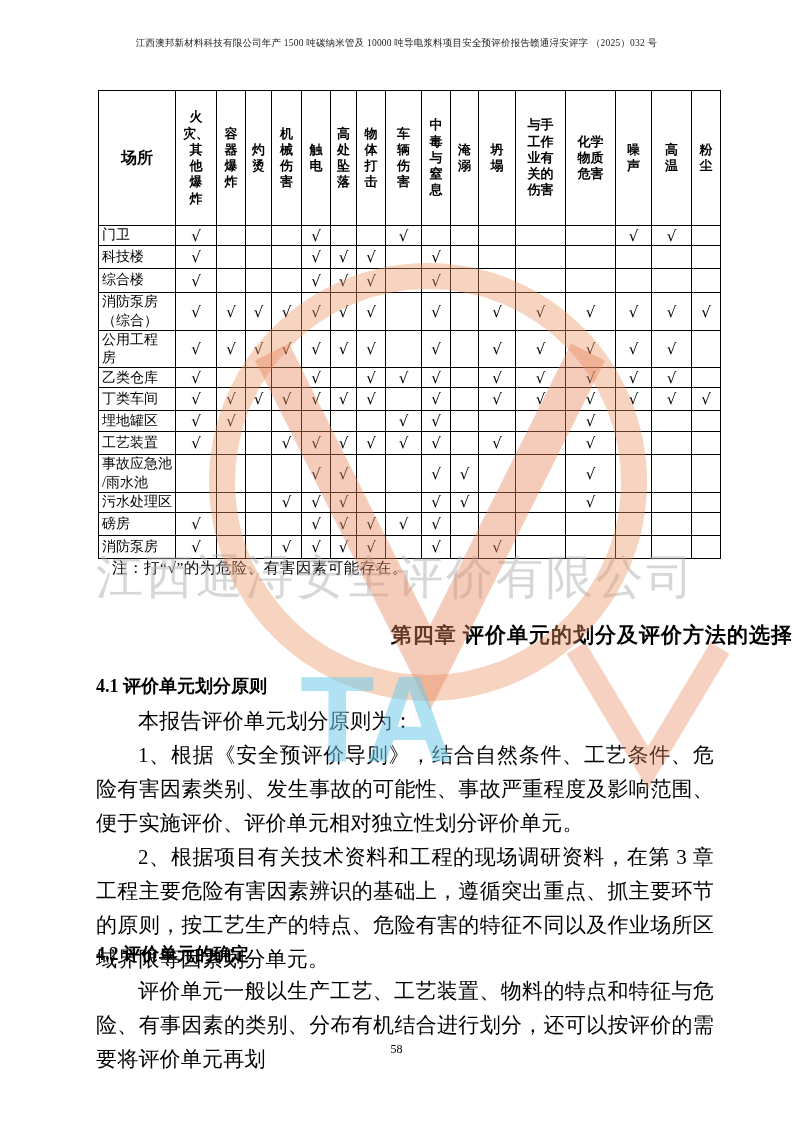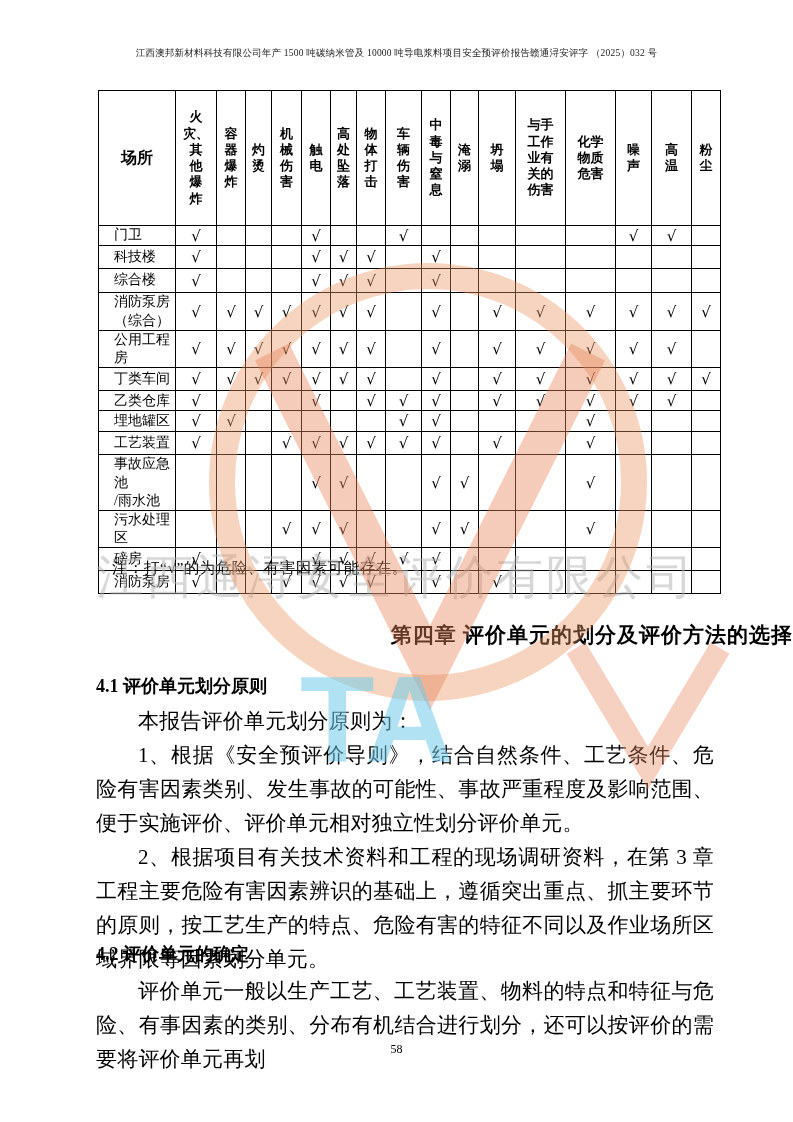--- a/index.html
+++ b/index.html
@@ -7,21 +7,21 @@
   .page {
     position: relative;
     width: 793px; height: 1122px;
     background: #ffffff;
     overflow: hidden;
     font-family: "Liberation Serif", serif;
     color: #000;
   }
   
   .doc-header {
-    position: absolute; top: 47px; left: 0; width: 100%;
+    position: absolute; top: 37px; left: 0; width: 100%;
     text-align: center;
     font-size: 9.5px; color: #1a1a1a;
     letter-spacing: 0.2px;
     white-space: nowrap;
   }
   
   table.hazard {
     position: absolute; left: 98px; top: 90px;
     border-collapse: collapse; table-layout: fixed;
     width: 622px;
@@ -35,21 +35,21 @@
     font-weight: bold;
     font-size: 13px;
     line-height: 1.25;
     text-align: center;
     white-space: pre-line;
     font-family: "Liberation Serif", serif;
   }
   table.hazard th.corner { font-size: 16px; }
   table.hazard td.rowlabel {
     font-size: 14px; font-weight: normal;
-    text-align: left; padding-left: 15px;
+    text-align: left; padding-left: 3px;
     white-space: pre-line; line-height: 1.3;
   }
   table.hazard td.check {
     text-align: center; font-size: 15px;
     font-family: "DejaVu Sans", sans-serif;
   }
   .table-note {
     position: absolute; left: 112px; top: 558px;
     font-size: 15.5px; letter-spacing: 0.5px;
   }
@@ -263,57 +263,57 @@
           <td class="check"></td>
           <td class="check">√</td>
           <td class="check"></td>
           <td class="check">√</td>
           <td class="check">√</td>
           <td class="check">√</td>
           <td class="check">√</td>
           <td class="check">√</td>
           <td class="check"></td>
         </tr>
+        <tr style="height: 20px;">
+          <td class="rowlabel">乙类仓库</td>
+          <td class="check">√</td>
+          <td class="check"></td>
+          <td class="check"></td>
+          <td class="check"></td>
+          <td class="check">√</td>
+          <td class="check"></td>
+          <td class="check">√</td>
+          <td class="check">√</td>
+          <td class="check">√</td>
+          <td class="check"></td>
+          <td class="check">√</td>
+          <td class="check">√</td>
+          <td class="check">√</td>
+          <td class="check">√</td>
+          <td class="check">√</td>
+          <td class="check"></td>
+        </tr>
         <tr style="height: 23px;">
           <td class="rowlabel">丁类车间</td>
           <td class="check">√</td>
           <td class="check">√</td>
           <td class="check">√</td>
           <td class="check">√</td>
           <td class="check">√</td>
           <td class="check">√</td>
           <td class="check">√</td>
           <td class="check"></td>
           <td class="check">√</td>
           <td class="check"></td>
           <td class="check">√</td>
           <td class="check">√</td>
           <td class="check">√</td>
           <td class="check">√</td>
           <td class="check">√</td>
           <td class="check">√</td>
-        </tr>
-        <tr style="height: 20px;">
-          <td class="rowlabel">乙类仓库</td>
-          <td class="check">√</td>
-          <td class="check"></td>
-          <td class="check"></td>
-          <td class="check"></td>
-          <td class="check">√</td>
-          <td class="check"></td>
-          <td class="check">√</td>
-          <td class="check">√</td>
-          <td class="check">√</td>
-          <td class="check"></td>
-          <td class="check">√</td>
-          <td class="check">√</td>
-          <td class="check">√</td>
-          <td class="check">√</td>
-          <td class="check">√</td>
-          <td class="check"></td>
         </tr>
         <tr style="height: 21px;">
           <td class="rowlabel">埋地罐区</td>
           <td class="check">√</td>
           <td class="check">√</td>
           <td class="check"></td>
           <td class="check"></td>
           <td class="check"></td>
           <td class="check"></td>
           <td class="check"></td>

